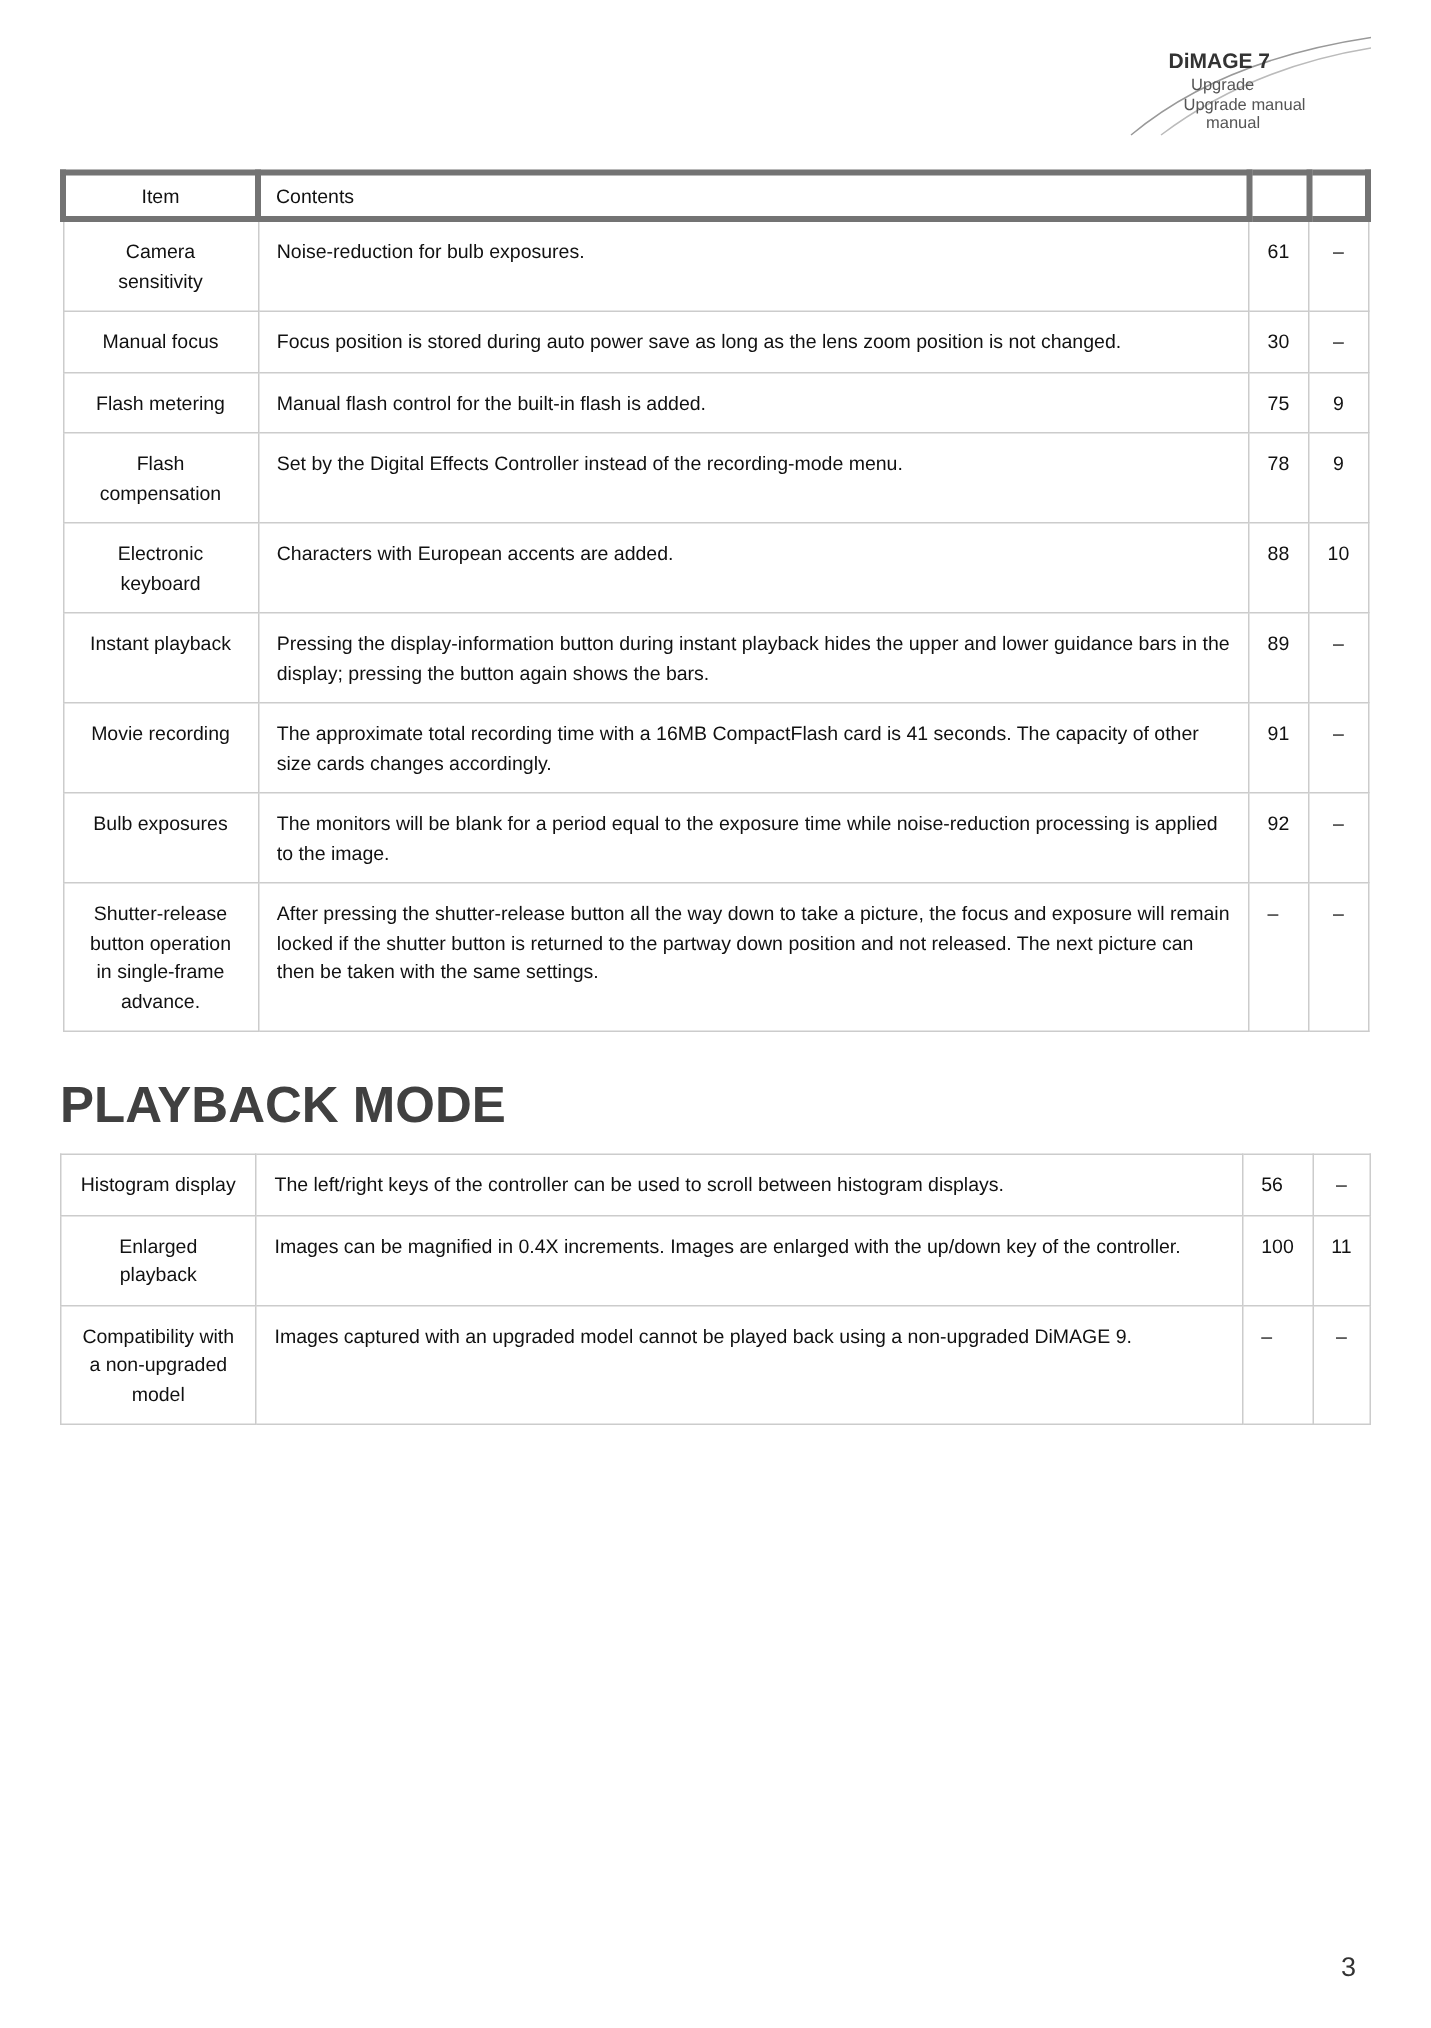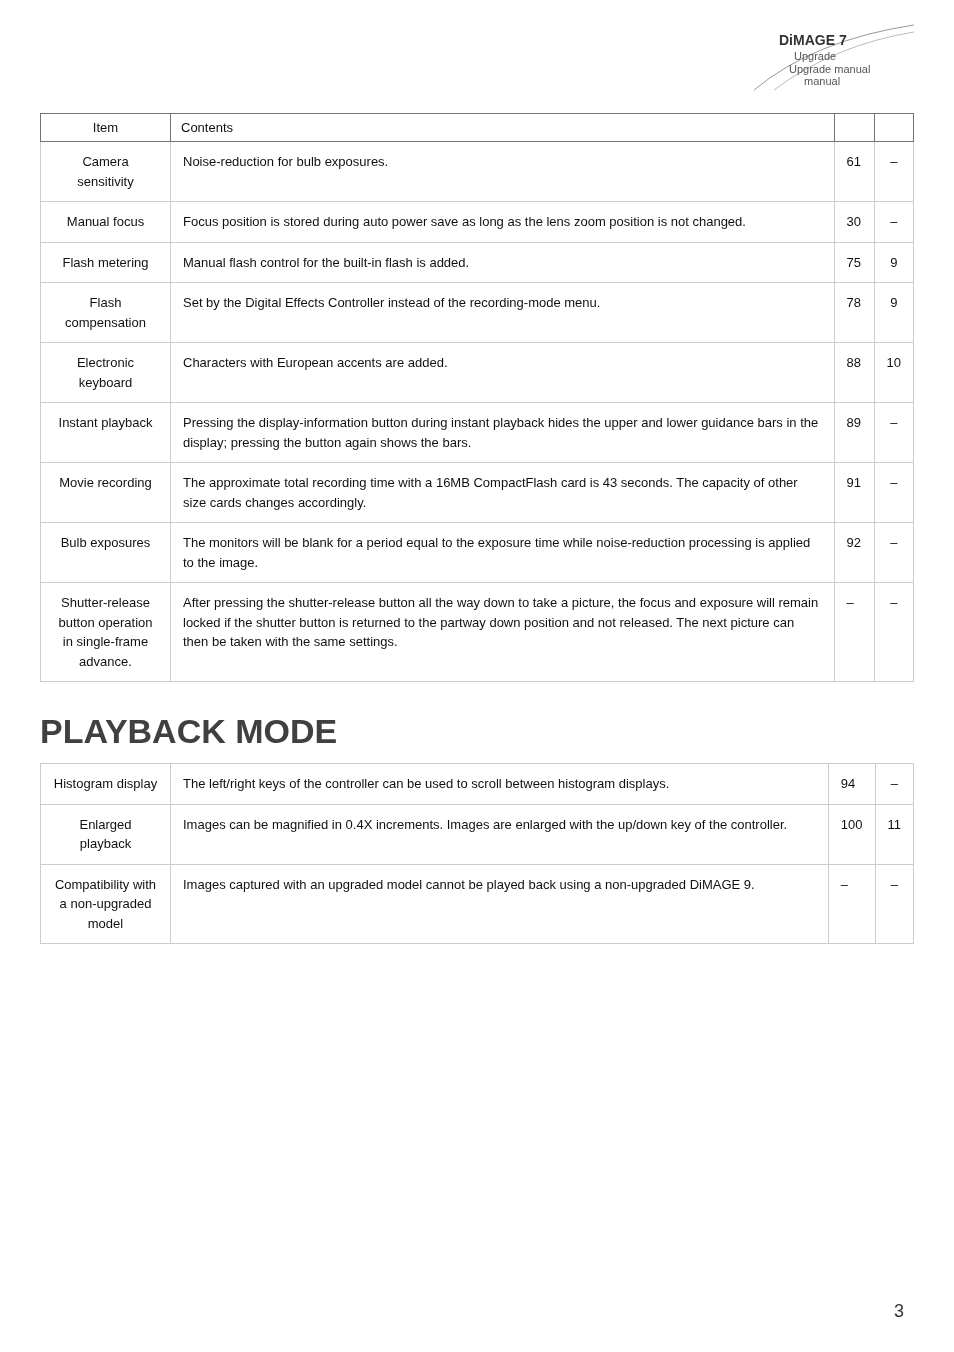--- a/index.html
+++ b/index.html
@@ -87,21 +87,21 @@
 
     .page-number {
       position: fixed;
       bottom: 30px;
       right: 50px;
       font-size: 18px;
       color: #333;
     }
 
     .header-row th {
-      border: 1px solid #737373;
+      border: 4px solid #737373;
     }
 
     
     .top-decoration {
       display: flex;
       justify-content: flex-end;
       margin-bottom: 21px;
     }
   </style>
 </head>
@@ -161,21 +161,21 @@
     <td class="extra-cell">10</td>
   </tr>
       <tr>
     <td class="item-cell">Instant playback</td>
     <td class="contents-cell">Pressing the display-information button during instant playback hides the upper and lower guidance bars in the display; pressing the button again shows the bars.</td>
     <td class="page-cell">89</td>
     <td class="extra-cell">–</td>
   </tr>
       <tr>
     <td class="item-cell">Movie recording</td>
-    <td class="contents-cell">The approximate total recording time with a 16MB CompactFlash card is 43 seconds. The capacity of other size cards changes accordingly.</td>
+    <td class="contents-cell">The approximate total recording time with a 16MB CompactFlash card is 41 seconds. The capacity of other size cards changes accordingly.</td>
     <td class="page-cell">91</td>
     <td class="extra-cell">–</td>
   </tr>
       <tr>
     <td class="item-cell">Bulb exposures</td>
     <td class="contents-cell">The monitors will be blank for a period equal to the exposure time while noise-reduction processing is applied to the image.</td>
     <td class="page-cell">92</td>
     <td class="extra-cell">–</td>
   </tr>
       <tr>
@@ -187,21 +187,21 @@
     </tbody>
 </table>
 
 <div class="section-title">PLAYBACK MODE</div>
 
 <table>
   <tbody id="playback-tbody">
   <tr>
     <td class="item-cell">Histogram display</td>
     <td class="contents-cell">The left/right keys of the controller can be used to scroll between histogram displays.</td>
-    <td class="page-cell">94</td>
+    <td class="page-cell">56</td>
     <td class="extra-cell">–</td>
   </tr>
       <tr>
     <td class="item-cell">Enlarged playback</td>
     <td class="contents-cell">Images can be magnified in 0.4X increments. Images are enlarged with the up/down key of the controller.</td>
     <td class="page-cell">100</td>
     <td class="extra-cell">11</td>
   </tr>
       <tr>
     <td class="item-cell">Compatibility with a non-upgraded model</td>

